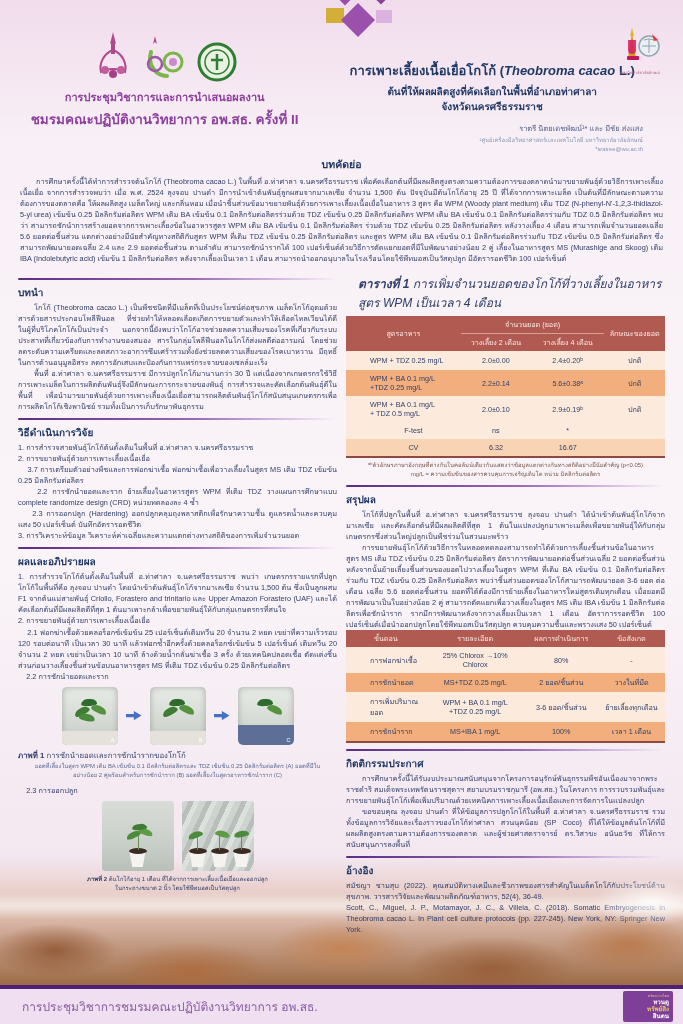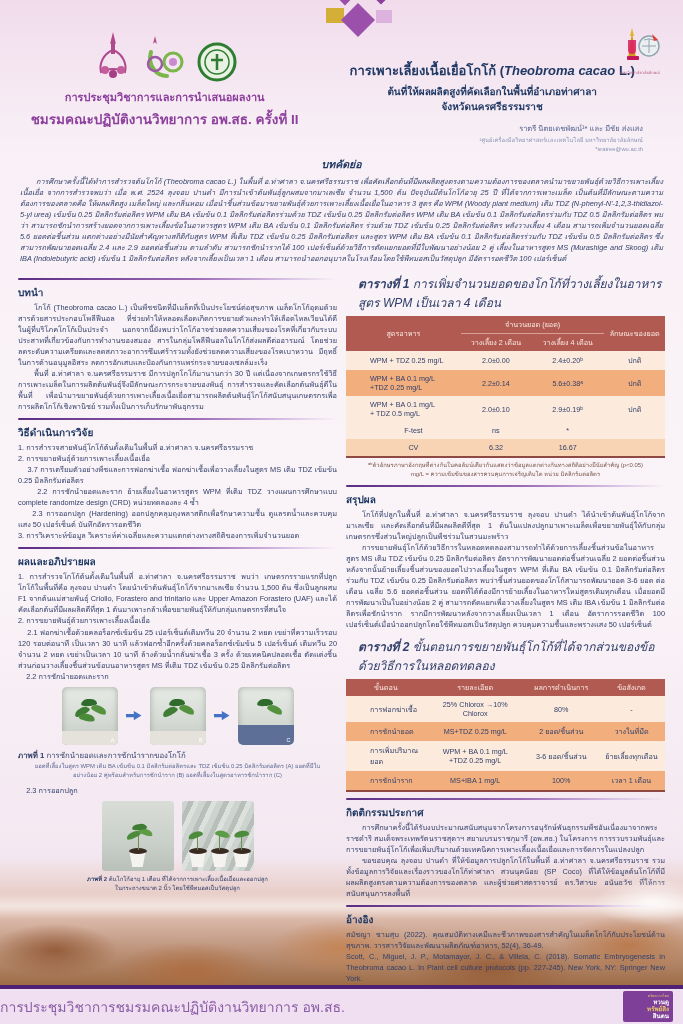--- a/index.html
+++ b/index.html
@@ -26,21 +26,21 @@
   .conf-dates{ font-size:8px; color:#a678b4; margin-top:7px; }
   .header-right{ width:54%; text-align:center; padding-top:34px; }
   .poster-title{ font-size:13px; font-weight:bold; color:#1f3864; }
   .poster-title .it{ font-style:italic; }
   .poster-sub{ font-size:10px; font-weight:bold; color:#1f3864; margin-top:3px; }
   .authors{ font-size:7.5px; color:#53618f; margin-top:8px; text-align:right; padding-right:26px;}
   .affil{ font-size:5.8px; color:#8a93b5; text-align:right; padding-right:26px; margin-top:1px;}
   .wu-logo{ position:absolute; top:28px; right:16px; width:54px; text-align:center; }
   .wu-cap{ font-size:4px; color:#b05a7c; line-height:1.1; display:block; margin-top:1px;}
   
-  .abstract{ padding:2px 20px 0 20px;font-style:italic; }
+  .abstract{ padding:2px 20px 0 20px; }
   .sec-head{ font-size:10px; font-weight:bold; color:#1f3864; margin-bottom:2px; }
   .abstract .sec-head{ text-align:center; font-size:10.5px; margin-bottom:3px;}
   .body-text{ font-size:7.35px; line-height:1.5; text-align:justify; }
   .indent{ text-indent:16px; }
   .columns{ display:flex; gap:9px; padding:8px 18px 0 18px; position:relative; z-index:2;}
   .col{ width:50%; }
   .rule{ height:2px; border-radius:1px; margin:6px 0 5px 0;
          background:linear-gradient(90deg,#5b2d83,#9a6ab5 55%,#d9c4e6 85%,rgba(217,196,230,0)); }
   .list-item{ font-size:7.35px; line-height:1.5; white-space:pre-wrap; text-align:justify;}
   
@@ -89,21 +89,21 @@
       radial-gradient(ellipse 110px 42px at 28% 88%, rgba(173,108,63,.9), rgba(173,108,63,0) 70%),
       radial-gradient(ellipse 100px 40px at 50% 70%, rgba(196,130,80,.85), rgba(196,130,80,0) 70%),
       radial-gradient(ellipse 120px 46px at 72% 86%, rgba(150,92,55,.9), rgba(150,92,55,0) 70%),
       radial-gradient(ellipse 100px 42px at 92% 68%, rgba(184,118,70,.85), rgba(184,118,70,0) 70%),
       linear-gradient(180deg, rgba(246,236,244,0) 0%, rgba(216,170,140,.55) 40%, #9c6a44 100%);
   }
   .cacao .sheen{ position:absolute; left:0; right:0; top:28%; height:26px;
       background:linear-gradient(180deg,rgba(255,255,255,0),rgba(255,255,255,.55),rgba(255,255,255,0)); }
   .footer-bar{ position:absolute; left:0; right:0; top:985px; height:39px; background:#f0dff0;
       border-top:4px solid #4f2175; z-index:3; display:flex; align-items:center; }
-  .footer-text{ font-size:14px; color:#8a5da6; flex:1; }
+  .footer-text{ font-size:12px; color:#8a5da6; padding-left:22px; flex:1; }
   .footer-badge{ width:50px; height:31px; background:#7d3f98; margin-right:10px; border-radius:2px;
       display:flex; flex-direction:column; justify-content:center; align-items:flex-end; padding:2px 4px; }
   .footer-badge span{ display:block; line-height:1.15; text-align:right;}
   .fb-0{ font-size:3.6px; color:#e8c66a; }
   .fb-1{ font-size:6.2px; color:#ffffff; font-weight:bold;}
   .fb-2{ font-size:6.2px; color:#e8c66a; font-weight:bold;}
   .fb-3{ font-size:6.2px; color:#ffffff; font-weight:bold;}
   .swoosh{ position:absolute; right:-30px; top:878px; width:120px; height:48px; border-radius:50%;
       background:radial-gradient(ellipse at center, rgba(255,255,255,.85), rgba(255,255,255,0) 70%); z-index:2;}
 </style>
@@ -316,21 +316,20 @@
       <div class="tbl-note">
         <span>ᵃᵇตัวอักษรภาษาอังกฤษที่ต่างกันในคอลัมน์เดียวกันแสดงว่าข้อมูลแตกต่างกันทางสถิติอย่างมีนัยสำคัญ (p&lt;0.05)</span><br>
         <span>mg/L = ความเข้มข้นของสารควบคุมการเจริญเติบโต หน่วย มิลลิกรัมต่อลิตร</span>
       </div>
 
       <div class="rule"></div>
       <div class="sec-head">สรุปผล</div>
       <div class="body-text indent">โกโก้ที่ปลูกในพื้นที่ อ.ท่าศาลา จ.นครศรีธรรมราช ลุงจอบ ปานดำ ได้นำเข้าต้นพันธุ์โกโก้จากมาเลเซีย และคัดเลือกต้นที่มีผลผลิตดีที่สุด 1 ต้นในแปลงปลูกมาเพาะเมล็ดเพื่อขยายพันธุ์ให้กับกลุ่มเกษตรกรซึ่งส่วนใหญ่ปลูกเป็นพืชร่วมในสวนมะพร้าว</div>
       <div class="body-text indent">การขยายพันธุ์โกโก้ด้วยวิธีการในหลอดทดลองสามารถทำได้ด้วยการเลี้ยงชิ้นส่วนข้อในอาหารสูตร MS เติม TDZ เข้มข้น 0.25 มิลลิกรัมต่อลิตร อัตราการพัฒนายอดต่อชิ้นส่วนเฉลี่ย 2 ยอดต่อชิ้นส่วน หลังจากนั้นย้ายเลี้ยงชิ้นส่วนของยอดไปวางเลี้ยงในสูตร WPM ที่เติม BA เข้มข้น 0.1 มิลลิกรัมต่อลิตร ร่วมกับ TDZ เข้มข้น 0.25 มิลลิกรัมต่อลิตร พบว่าชิ้นส่วนยอดของโกโก้สามารถพัฒนายอด 3-6 ยอด ต่อเดือน เฉลี่ย 5.6 ยอดต่อชิ้นส่วน ยอดที่ได้ต้องมีการย้ายเลี้ยงในอาหารใหม่สูตรเดิมทุกเดือน เมื่อยอดมีการพัฒนาเป็นใบอย่างน้อย 2 คู่ สามารถตัดแยกเพื่อวางเลี้ยงในสูตร MS เติม IBA เข้มข้น 1 มิลลิกรัมต่อลิตรเพื่อชักนำราก รากมีการพัฒนาหลังจากวางเลี้ยงเป็นเวลา 1 เดือน อัตราการรอดชีวิต 100 เปอร์เซ็นต์เมื่อนำออกปลูกโดยใช้พีทมอสเป็นวัสดุปลูก ควบคุมความชื้นและพรางแสง 50 เปอร์เซ็นต์</div>
 
-      <div class="tbl-caption" style="margin-top:7px;"><b>ตารางที่ 2</b><span> ขั้นตอนการขยายพันธุ์โกโก้ที่ได้จากส่วนของข้อด้วยวิธีการในหลอดทดลอง</span></div>
       <table>
         <thead>
           <tr>
             <th style="width:25%;">ขั้นตอน</th>
             <th style="width:31%;">รายละเอียด</th>
             <th style="width:23%;">ผลการดำเนินการ</th>
             <th style="width:21%;">ข้อสังเกต</th>
           </tr>
         </thead>
         <tbody>

